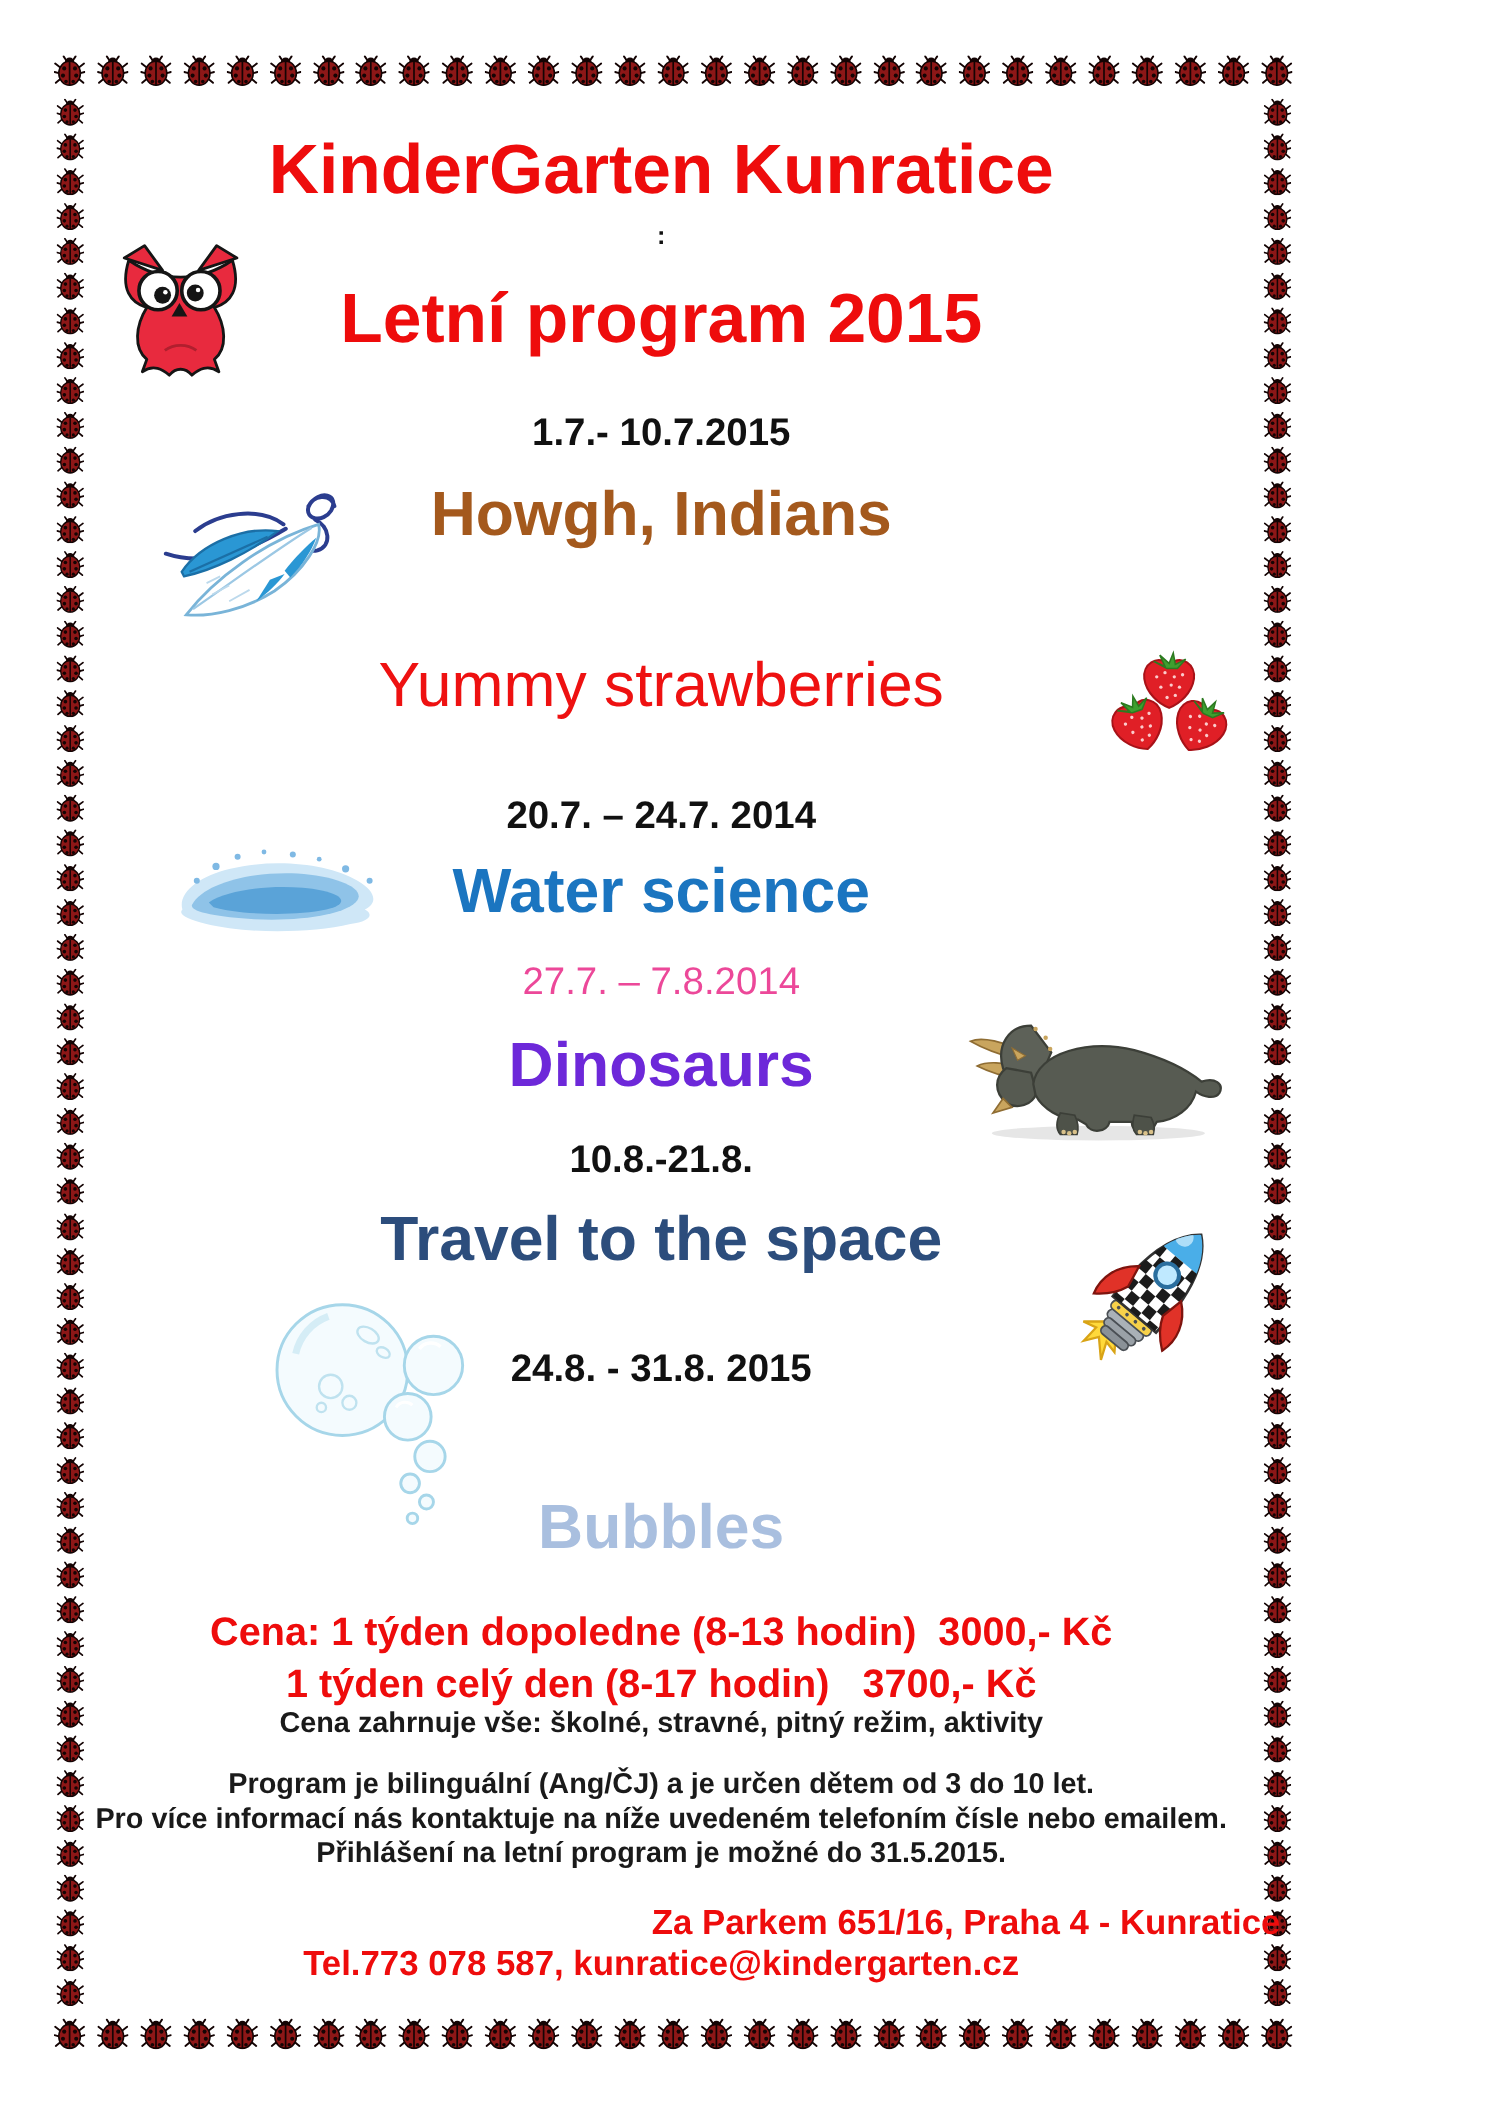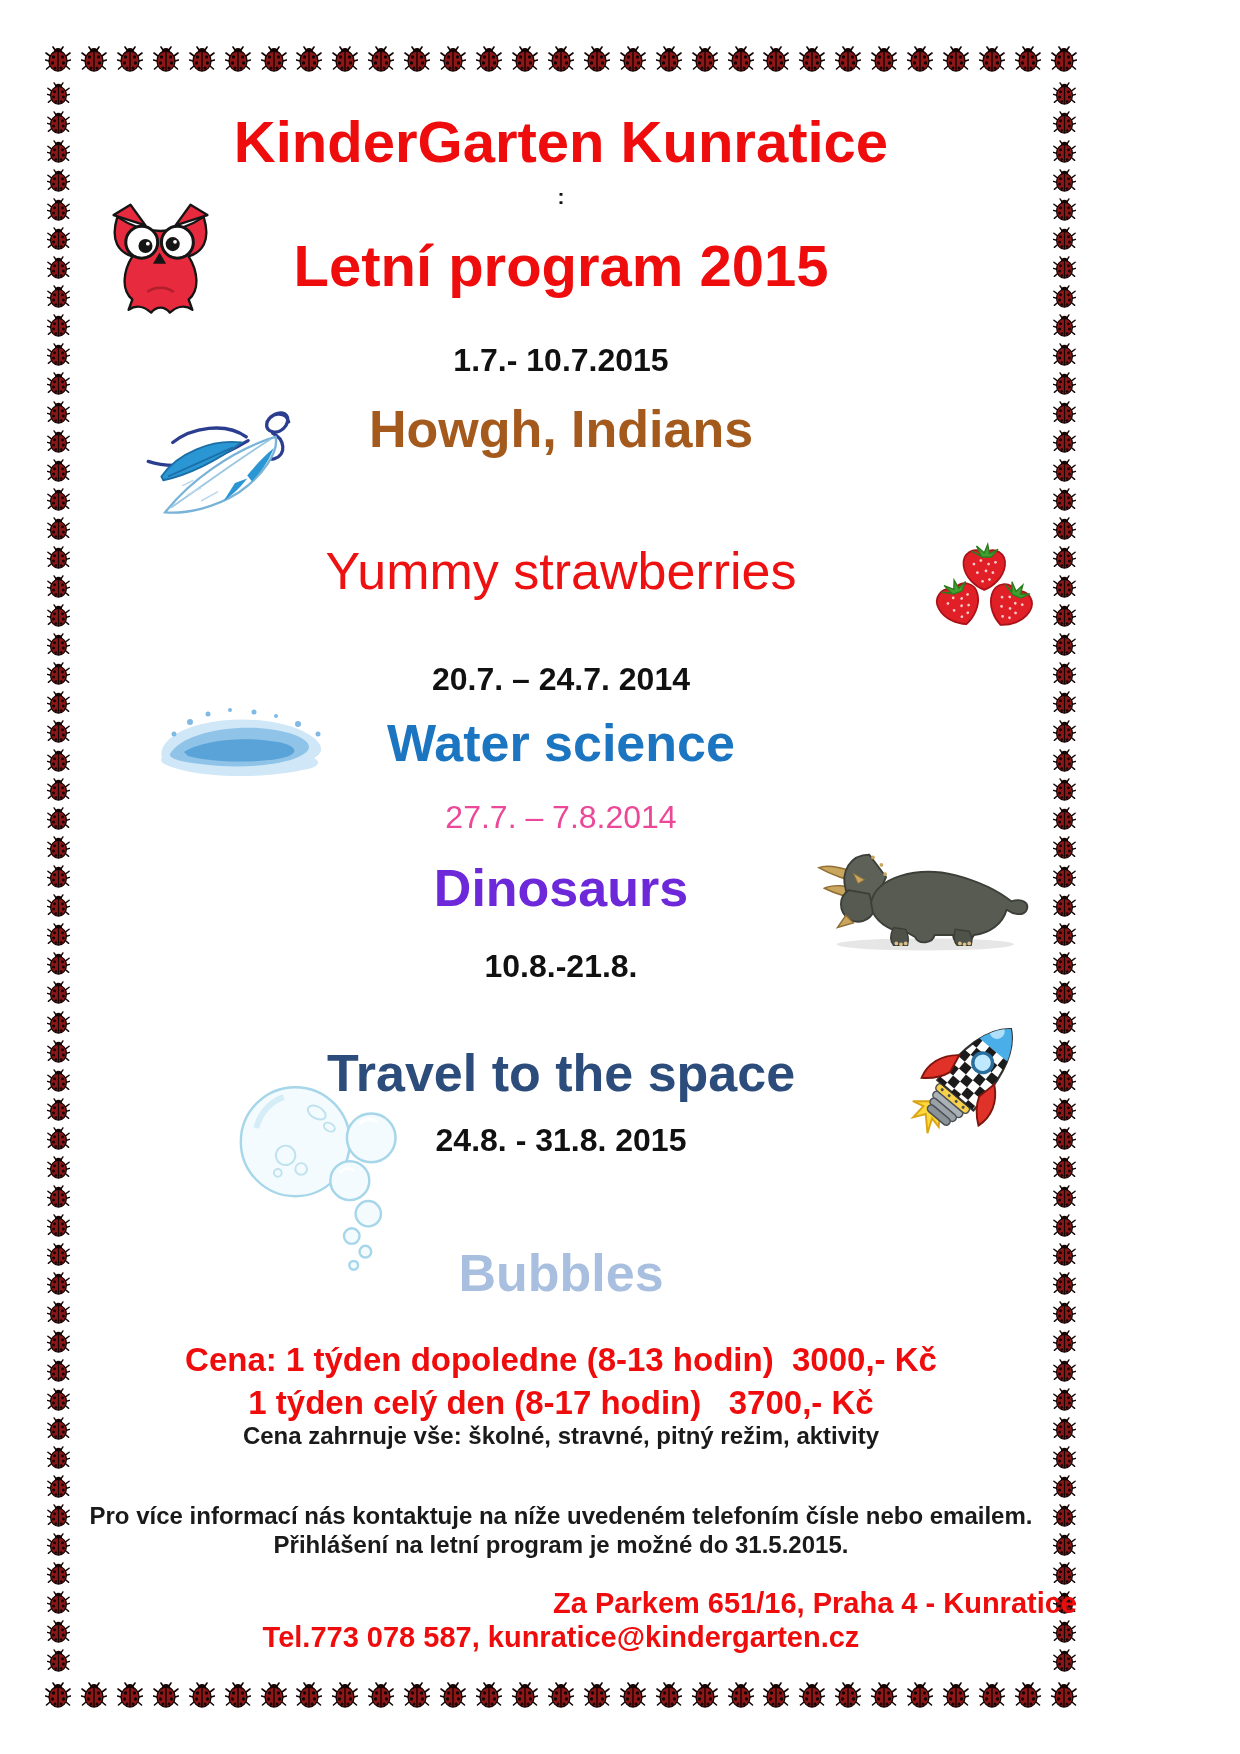--- a/index.html
+++ b/index.html
@@ -15,21 +15,21 @@
   .bug-row { position:absolute; left:0; right:0; height:30px; display:flex; justify-content:space-between; align-items:center; }
   .bug-row.top { top:0; }
   .bug-row.bottom { bottom:0; }
   .bug-col { position:absolute; top:38px; bottom:38px; width:26px; display:flex; flex-direction:column; justify-content:space-between; align-items:center; }
   .bug-col.left { left:0; }
   .bug-col.right { right:0; }
   .bug { width:26px; height:26px; display:block; }
   .bug-col .bug { width:23px; height:23px; }
 
   
-  .content { position:absolute; left:45px; top:0; width:1032px; height:1754px; }
+  .content { position:absolute; left:35px; top:0; width:1032px; height:1754px; }
   .t { position:absolute; left:0; right:0; text-align:center; line-height:1.04; white-space:pre;font-weight:bold; }
   .main-title { font-size:58px; font-weight:bold; }
   .sep { font-size:21px; font-weight:bold; color:#111; }
   .date { font-size:32px; font-weight:bold; color:#111; }
   .date.gray { font-weight:normal; color:#ec4899; }
   .ptitle { font-size:52px; font-weight:bold; }
   .ptitle.thin { font-weight:normal; }
   .price { font-size:33px; font-weight:bold; }
   .note { font-size:24px; color:#1a1a1a; }
   .info { font-size:24px; color:#1a1a1a; }
@@ -691,21 +691,21 @@
         <circle cx="87" cy="105" r="2"></circle>
           <circle cx="92" cy="106" r="2"></circle>
           <circle cx="97" cy="105" r="2"></circle>
         <circle cx="155" cy="105" r="2"></circle>
           <circle cx="160" cy="106" r="2"></circle>
           <circle cx="165" cy="105" r="2"></circle>
       </g>
     </svg>
 
     <div class="t date" style="top:950px">10.8.-21.8.</div>
-    <div class="t ptitle" style="top: 1006px; color: rgb(44, 77, 124); margin-top: 40px;">Travel to the space</div>
+    <div class="t ptitle" style="top: 1006px; color: rgb(44, 77, 124);">Travel to the space</div>
 
     <svg class="img" style="left:850px; top:992px" width="148" height="175" viewBox="0 0 160 185">
       <g transform="rotate(40 80 92) translate(80 92) scale(0.82) translate(-80 -92)">
         <path d="M80 152 L90 166 L76 163 L84 182 L66 164 L56 178 L57 158 L42 162 L60 147 Z" fill="#ffd93b" stroke="#d9a416" stroke-width="2.5"></path>
         <rect x="56" y="130" width="48" height="11" rx="5.5" fill="#aab1b7" stroke="#4a4f54" stroke-width="2"></rect>
         <rect x="59" y="140" width="42" height="10" rx="5" fill="#9aa1a7" stroke="#4a4f54" stroke-width="2"></rect>
         <rect x="62" y="149" width="36" height="10" rx="5" fill="#8a9197" stroke="#4a4f54" stroke-width="2"></rect>
         <rect x="53" y="120" width="54" height="11" rx="5" fill="#f7d14a" stroke="#4a4f54" stroke-width="2"></rect>
         <g fill="#4a4f54">
             <circle cx="62" cy="125.5" r="2"></circle>
@@ -769,20 +769,21 @@
         <ellipse cx="97" cy="47" rx="6" ry="4" transform="rotate(30 97 47)"></ellipse>
       </g>
       <path d="M128 44 A12 12 0 0 1 146 42" fill="none" stroke="#ffffff" stroke-width="3"></path>
       <path d="M108 94 A9 9 0 0 1 122 92" fill="none" stroke="#ffffff" stroke-width="2.5"></path>
     </svg>
 
     <div class="t price" style="top: 1343px; color: rgb(238, 12, 12);">Cena: 1 týden dopoledne (8-13 hodin)  3000,- Kč</div>
     <div class="t price" style="top: 1386px; color: rgb(238, 12, 12);">1 týden celý den (8-17 hodin)   3700,- Kč</div>
     <div class="t note" style="top:1424px">Cena zahrnuje vše: školné, stravné, pitný režim, aktivity</div>
 
+    <div class="t info" style="top:1475px">Program je bilinguální (Ang/ČJ) a je určen dětem od 3 do 10 let.</div>
     <div class="t info" style="top:1504px">Pro více informací nás kontaktuje na níže uvedeném telefoním čísle nebo emailem.</div>
     <div class="t info" style="top:1533px">Přihlášení na letní program je možné do 31.5.2015.</div>
 
     <div class="t contact" style="top: 1588px; color: rgb(238, 12, 12); text-align: right;">Za Parkem 651/16, Praha 4 - Kunratice</div>
     <div class="t contact" style="top: 1622px; color: rgb(238, 12, 12);">Tel.773 078 587, kunratice@kindergarten.cz</div>
 
   </div>
 </div>
 
 </body></html>

